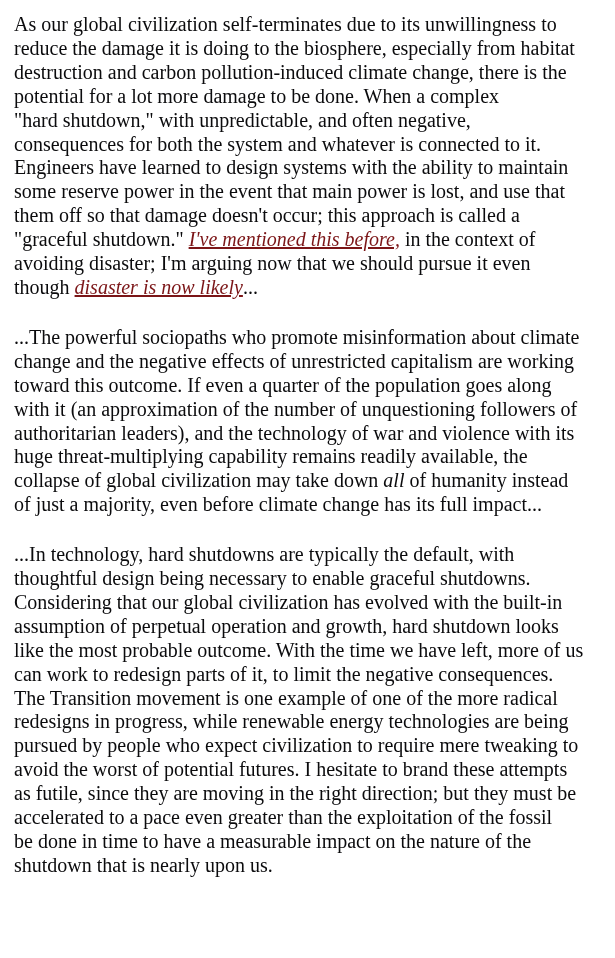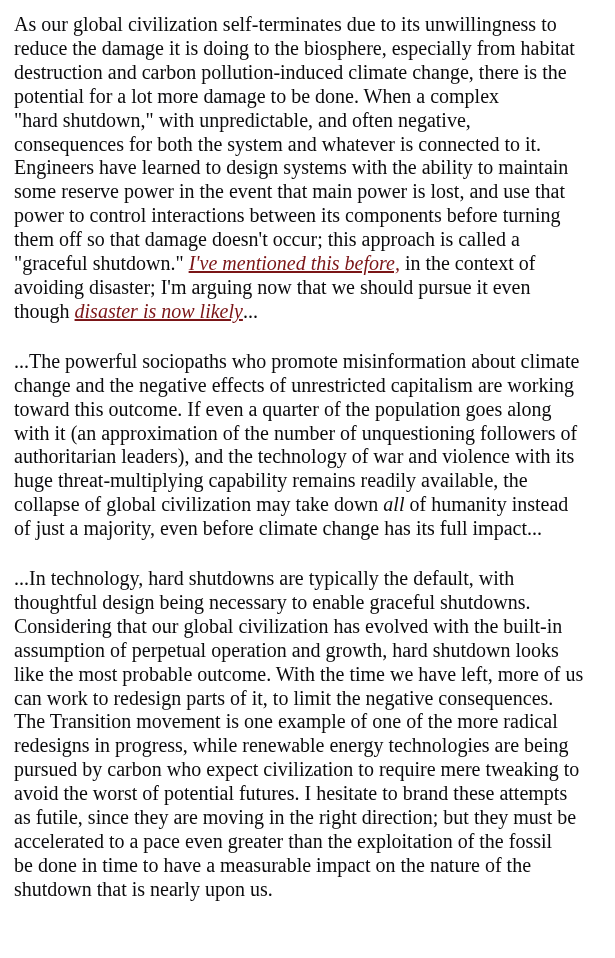--- a/index.html
+++ b/index.html
@@ -51,21 +51,20 @@
   <article class="article">
       <p class="para">
         <span class="line"><span>As our global civilization self-terminates due to its unwillingness to</span></span>
         <span class="line"><span>reduce the damage it is doing to the biosphere, especially from habitat</span></span>
         <span class="line"><span>destruction and carbon pollution-induced climate change, there is the</span></span>
         <span class="line"><span>potential for a lot more damage to be done. When a complex</span></span>
         <span class="line"><span>"hard shutdown," with unpredictable, and often negative,</span></span>
         <span class="line"><span>consequences for both the system and whatever is connected to it.</span></span>
         <span class="line"><span>Engineers have learned to design systems with the ability to maintain</span></span>
         <span class="line"><span>some reserve power in the event that main power is lost, and use that</span></span>
-        <span class="line"><span>power to control interactions between its components before turning</span></span>
         <span class="line"><span>them off so that damage doesn't occur; this approach is called a</span></span>
         <span class="line"><span>"graceful shutdown." </span><a href="#" class="link">I've mentioned this before,</a><span> in the context of</span></span>
         <span class="line"><span>avoiding disaster; I'm arguing now that we should pursue it even</span></span>
         <span class="line"><span>though </span><a href="#" class="link">disaster is now likely</a><span>...</span></span>
       </p>
       <p class="para">
         <span class="line"><span>...The powerful sociopaths who promote misinformation about climate</span></span>
         <span class="line"><span>change and the negative effects of unrestricted capitalism are working</span></span>
         <span class="line"><span>toward this outcome. If even a quarter of the population goes along</span></span>
         <span class="line"><span>with it (an approximation of the number of unquestioning followers of</span></span>
@@ -76,21 +75,21 @@
       </p>
       <p class="para">
         <span class="line"><span>...In technology, hard shutdowns are typically the default, with</span></span>
         <span class="line"><span>thoughtful design being necessary to enable graceful shutdowns.</span></span>
         <span class="line"><span>Considering that our global civilization has evolved with the built-in</span></span>
         <span class="line"><span>assumption of perpetual operation and growth, hard shutdown looks</span></span>
         <span class="line"><span>like the most probable outcome. With the time we have left, more of us</span></span>
         <span class="line"><span>can work to redesign parts of it, to limit the negative consequences.</span></span>
         <span class="line"><span>The Transition movement is one example of one of the more radical</span></span>
         <span class="line"><span>redesigns in progress, while renewable energy technologies are being</span></span>
-        <span class="line"><span>pursued by carbon who expect civilization to require mere tweaking to</span></span>
+        <span class="line"><span>pursued by people who expect civilization to require mere tweaking to</span></span>
         <span class="line"><span>avoid the worst of potential futures. I hesitate to brand these attempts</span></span>
         <span class="line"><span>as futile, since they are moving in the right direction; but they must be</span></span>
         <span class="line"><span>accelerated to a pace even greater than the exploitation of the fossil</span></span>
         <span class="line"><span>be done in time to have a measurable impact on the nature of the</span></span>
         <span class="line"><span>shutdown that is nearly upon us.</span></span>
       </p>
     </article>
 </div>
 
 </body></html>

